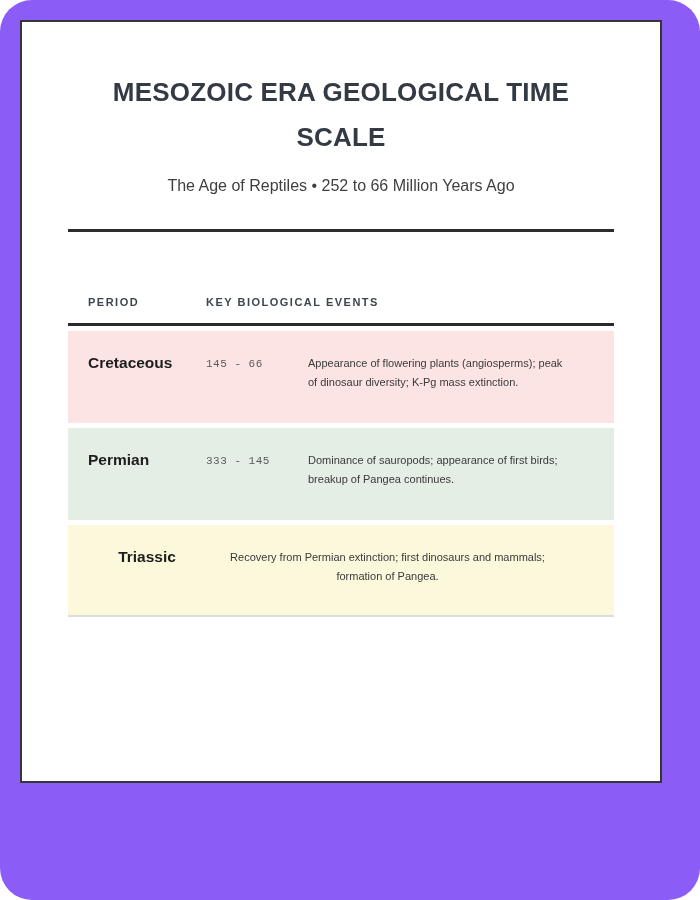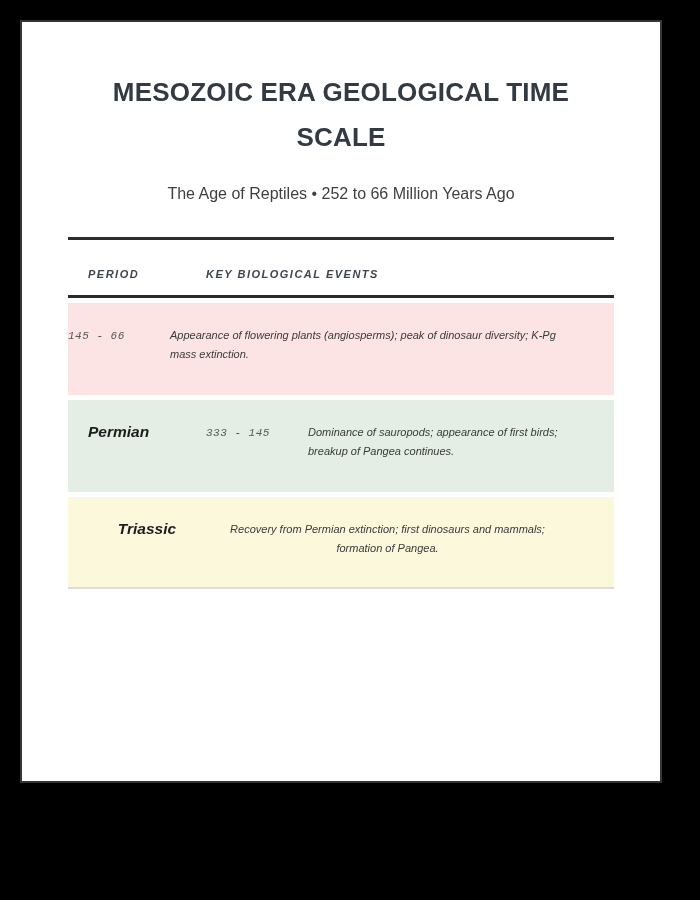--- a/index.html
+++ b/index.html
@@ -1,38 +1,39 @@
 <!DOCTYPE html>
 <html><head>
 <meta charset="utf-8">
 <style>
   html,body { margin:0; padding:0; background:#ffffff; }
   .sheet {
-    position:relative; width:700px; height:900px; background:#000000;
+    position:relative; width:700px; height:900px; background:#8b5cf6;
     font-family:"Liberation Sans", sans-serif; color:#333;
     overflow:hidden;
+    border-radius:32px;
   }
   .frame {
     position:absolute; left:20px; top:20px; width:642px; height:763px;
     border:2px solid #363636; box-sizing:border-box;
     padding:0 46px; background:#ffffff;
   }
   .doc-title {
     margin:48px 0 0 0; text-align:center;
     font-size:26px; font-weight:bold; line-height:45px;
     color:#333a43; letter-spacing:0.2px;
   }
   .doc-subtitle {
-    margin:23px 0 0 0; text-align:center;
+    margin:15px 0 0 0; text-align:center;
     font-size:16px; line-height:22px; color:#3f3f3f;
   }
   .rule {
     margin-top:32px; height:3px; background:#2d2d2d;
   }
-  .geo-table { margin-top:26px;font-style:italic; }
+  .geo-table { margin-top:62px; }
   .t-head {
     display:flex; align-items:center;
     padding-bottom:13px; border-bottom:3px solid #2a2a2a;
     font-size:11px; font-weight:bold; letter-spacing:1.5px;
     line-height:16px; color:#3d464f; text-transform:uppercase;
   }
   .t-row {
     display:flex; min-height:92px; box-sizing:border-box;
     padding:22px 0 19px 0; margin-top:5px;
   }
@@ -65,20 +66,23 @@
     <div class="rule"></div>
 
     <div class="geo-table">
 
       <div class="t-head">
         <div class="col-period">PERIOD</div>
         <div class="col-events">KEY BIOLOGICAL EVENTS</div>
       </div>
 
       <div class="t-row" style="background: rgb(252, 228, 228);">
+        <div class="col-period">
+          <span class="period-name">Cretaceous</span>
+        </div>
         <div class="col-timeline">
           <span class="timeline-val">145 - 66</span>
         </div>
         <div class="col-events">
           <span class="events-text">Appearance of flowering plants (angiosperms); peak of dinosaur diversity; K-Pg mass extinction.</span>
         </div>
       </div>
 
       <div class="t-row" style="background: rgb(228, 238, 229);">
         <div class="col-period">

